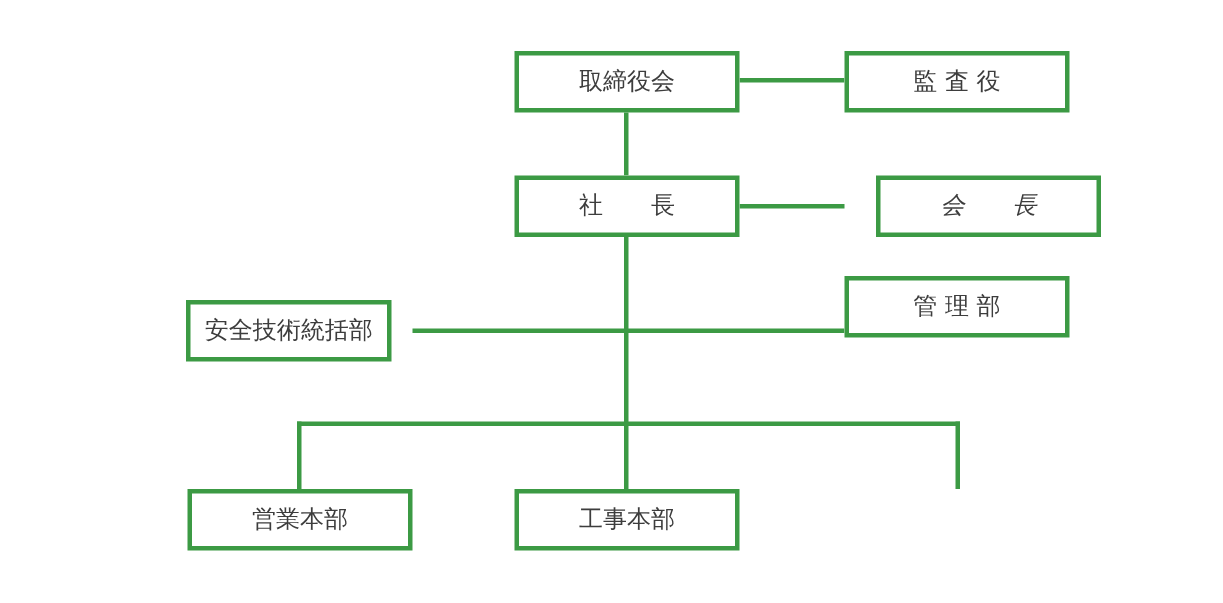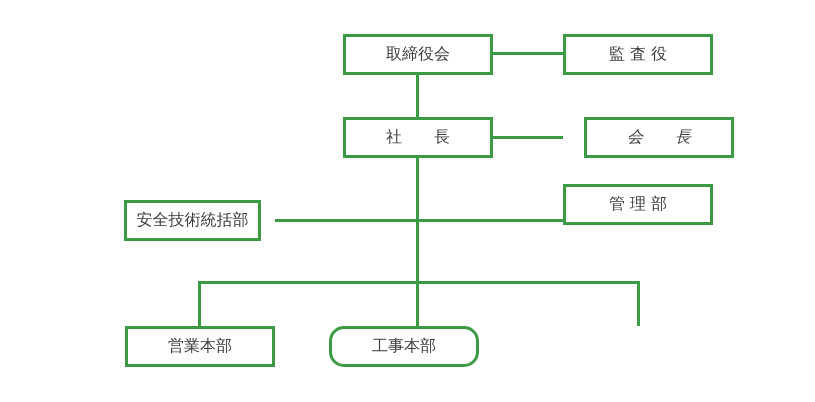--- a/index.html
+++ b/index.html
@@ -44,21 +44,21 @@
   .connector.v { width: var(--line-w); }
 
   
   .b-board        { left: 343px; top: 34px;  }
   .b-auditor      { left: 563px; top: 34px;  }
   .b-president    { left: 343px; top: 117px; }
   .b-chairman     { left: 584px; top: 117px; font-style: italic; }
   .b-safety       { left: 124px; top: 200px; width: 137px; }
   .b-admin        { left: 563px; top: 184px; }
   .b-sales        { left: 125px; top: 326px; }
-  .b-construction { left: 329px; top: 326px; border-radius: 15px; }
+  .b-construction { left: 343px; top: 326px; }
   .b-purchasing   { left: 564px; top: 326px; }
 
   
   .c-board-auditor    { left: 493px; top: 52px;  width: 70px;  }
   .c-board-president  { left: 416px; top: 73px;  height: 44px; }
   .c-president-chairman { left: 493px; top: 136px; width: 70px; }
   .c-trunk            { left: 416px; top: 157px; height: 169px; }
   .c-safety-admin     { left: 275px; top: 219px; width: 288px; }
   .c-distribution     { left: 198px; top: 281px; width: 442px; }
   .c-drop-sales       { left: 198px; top: 281px; height: 45px; }

